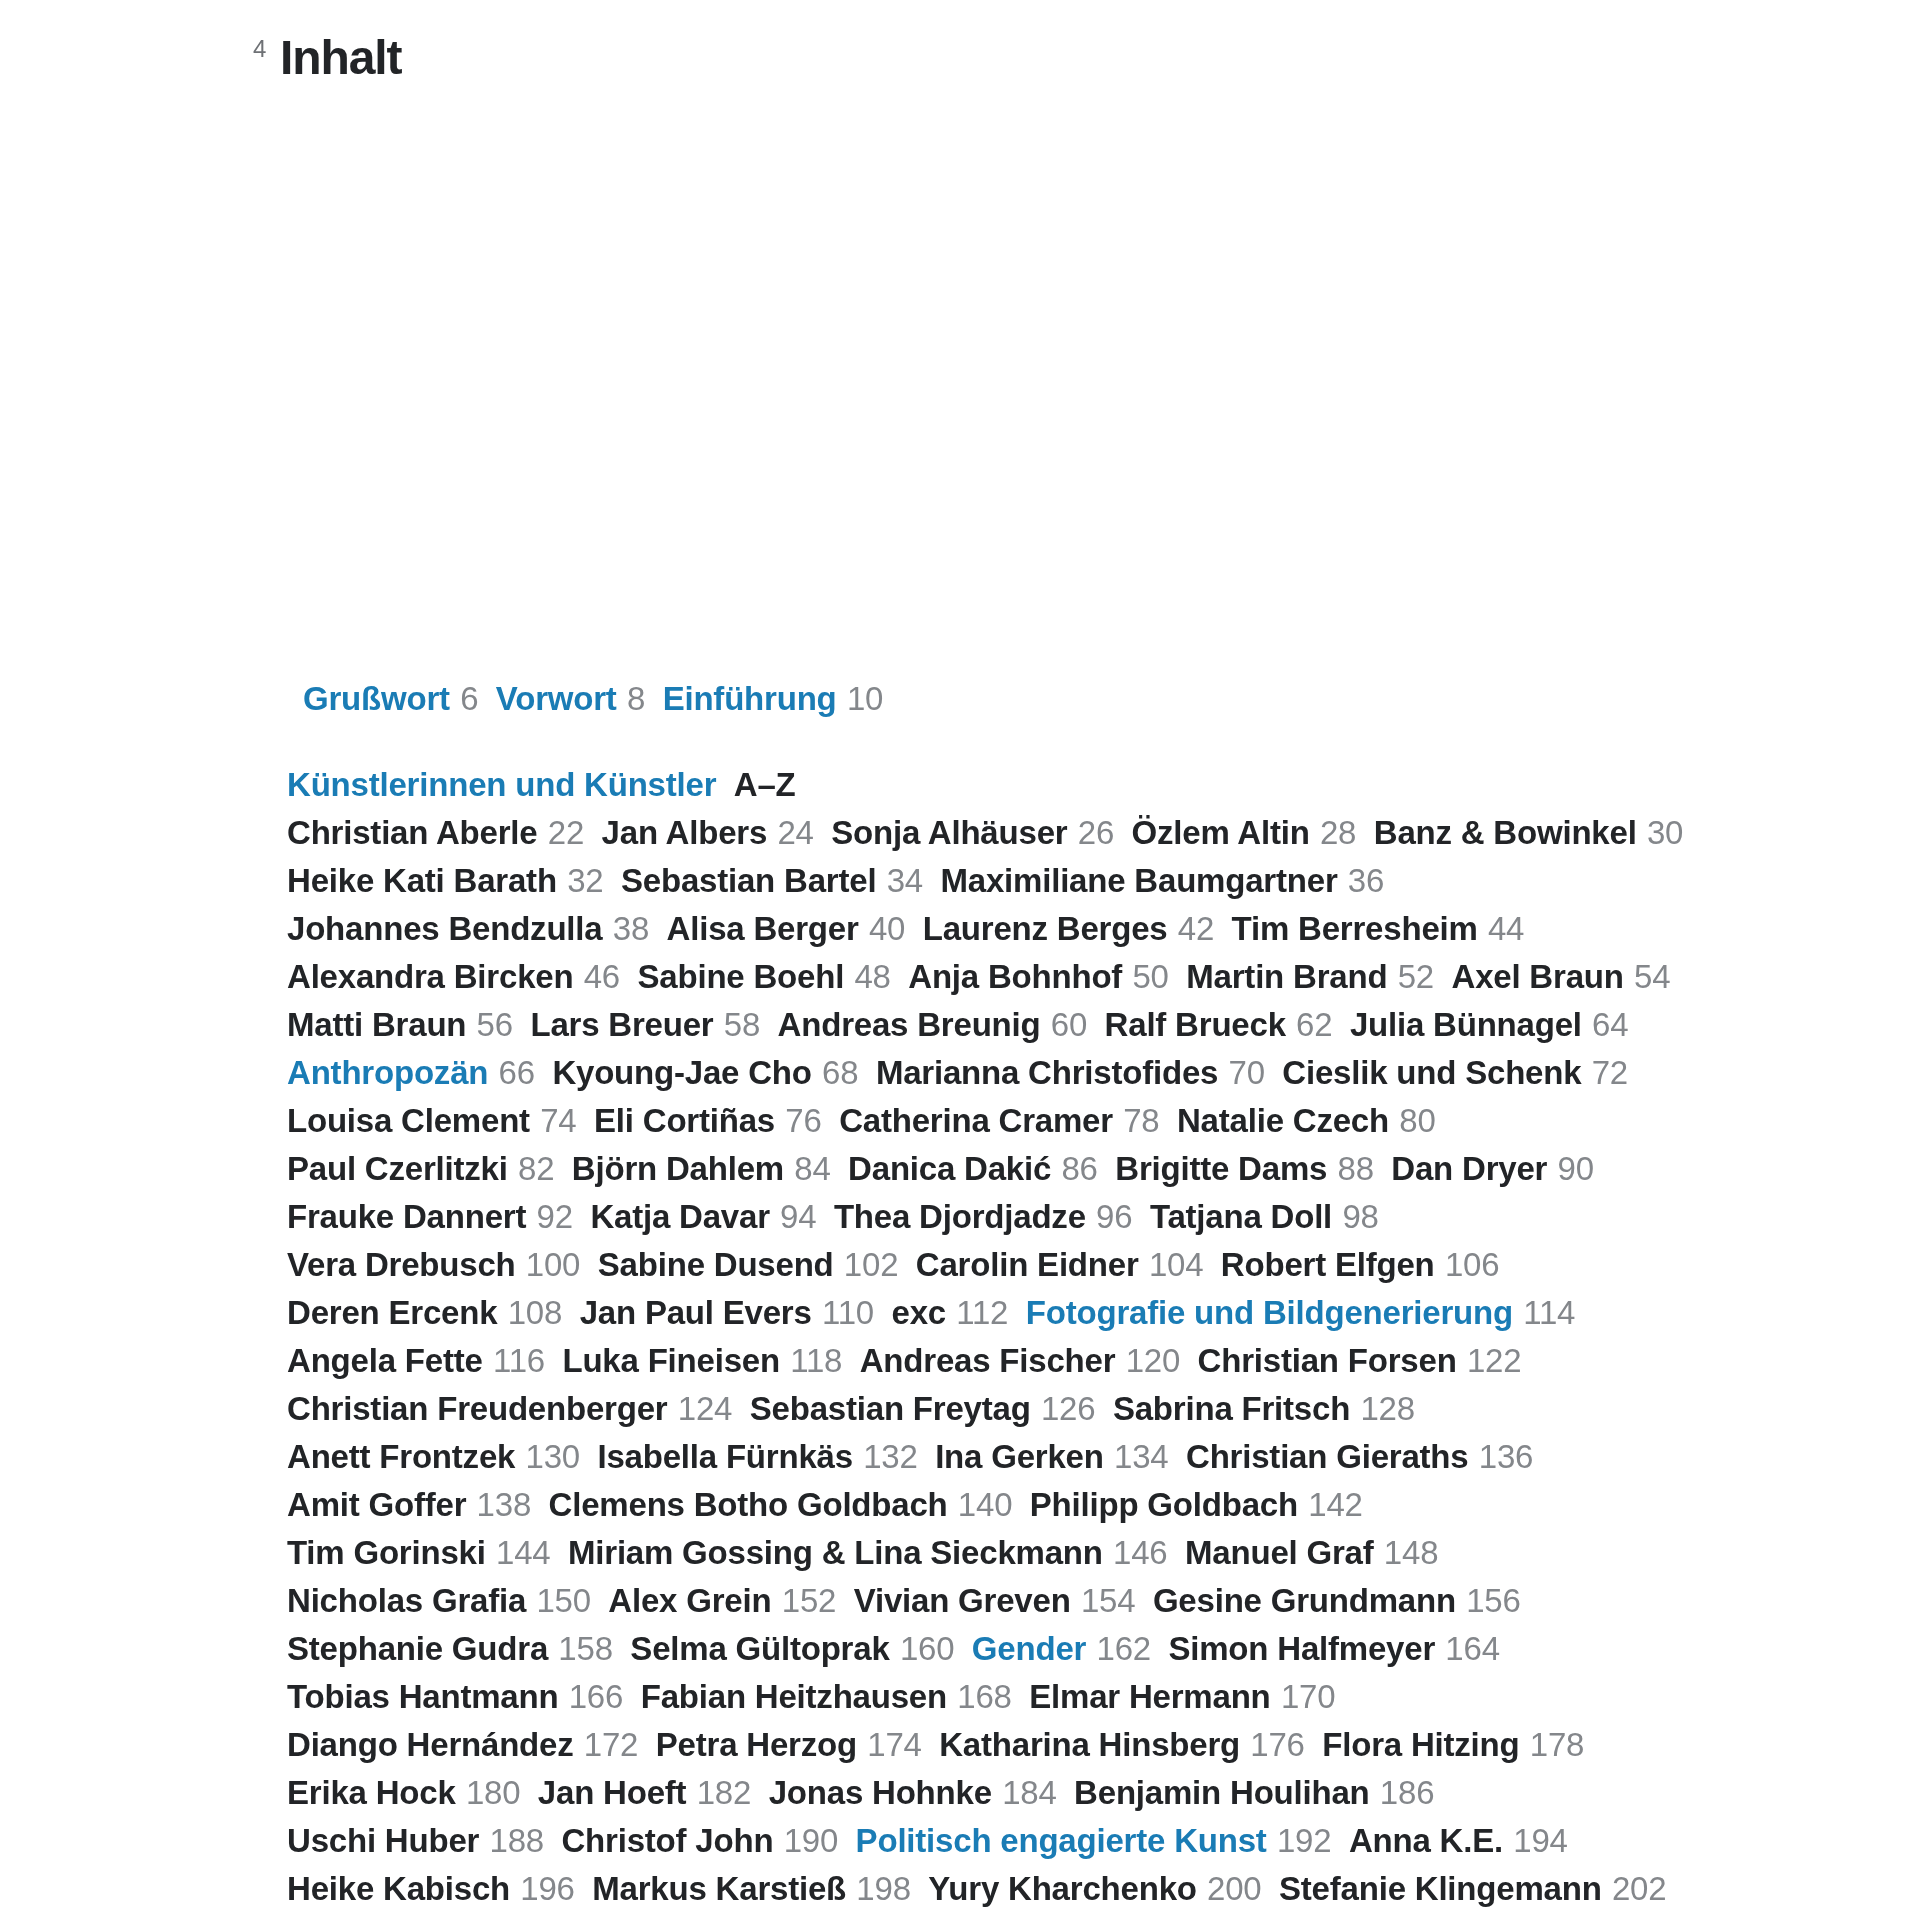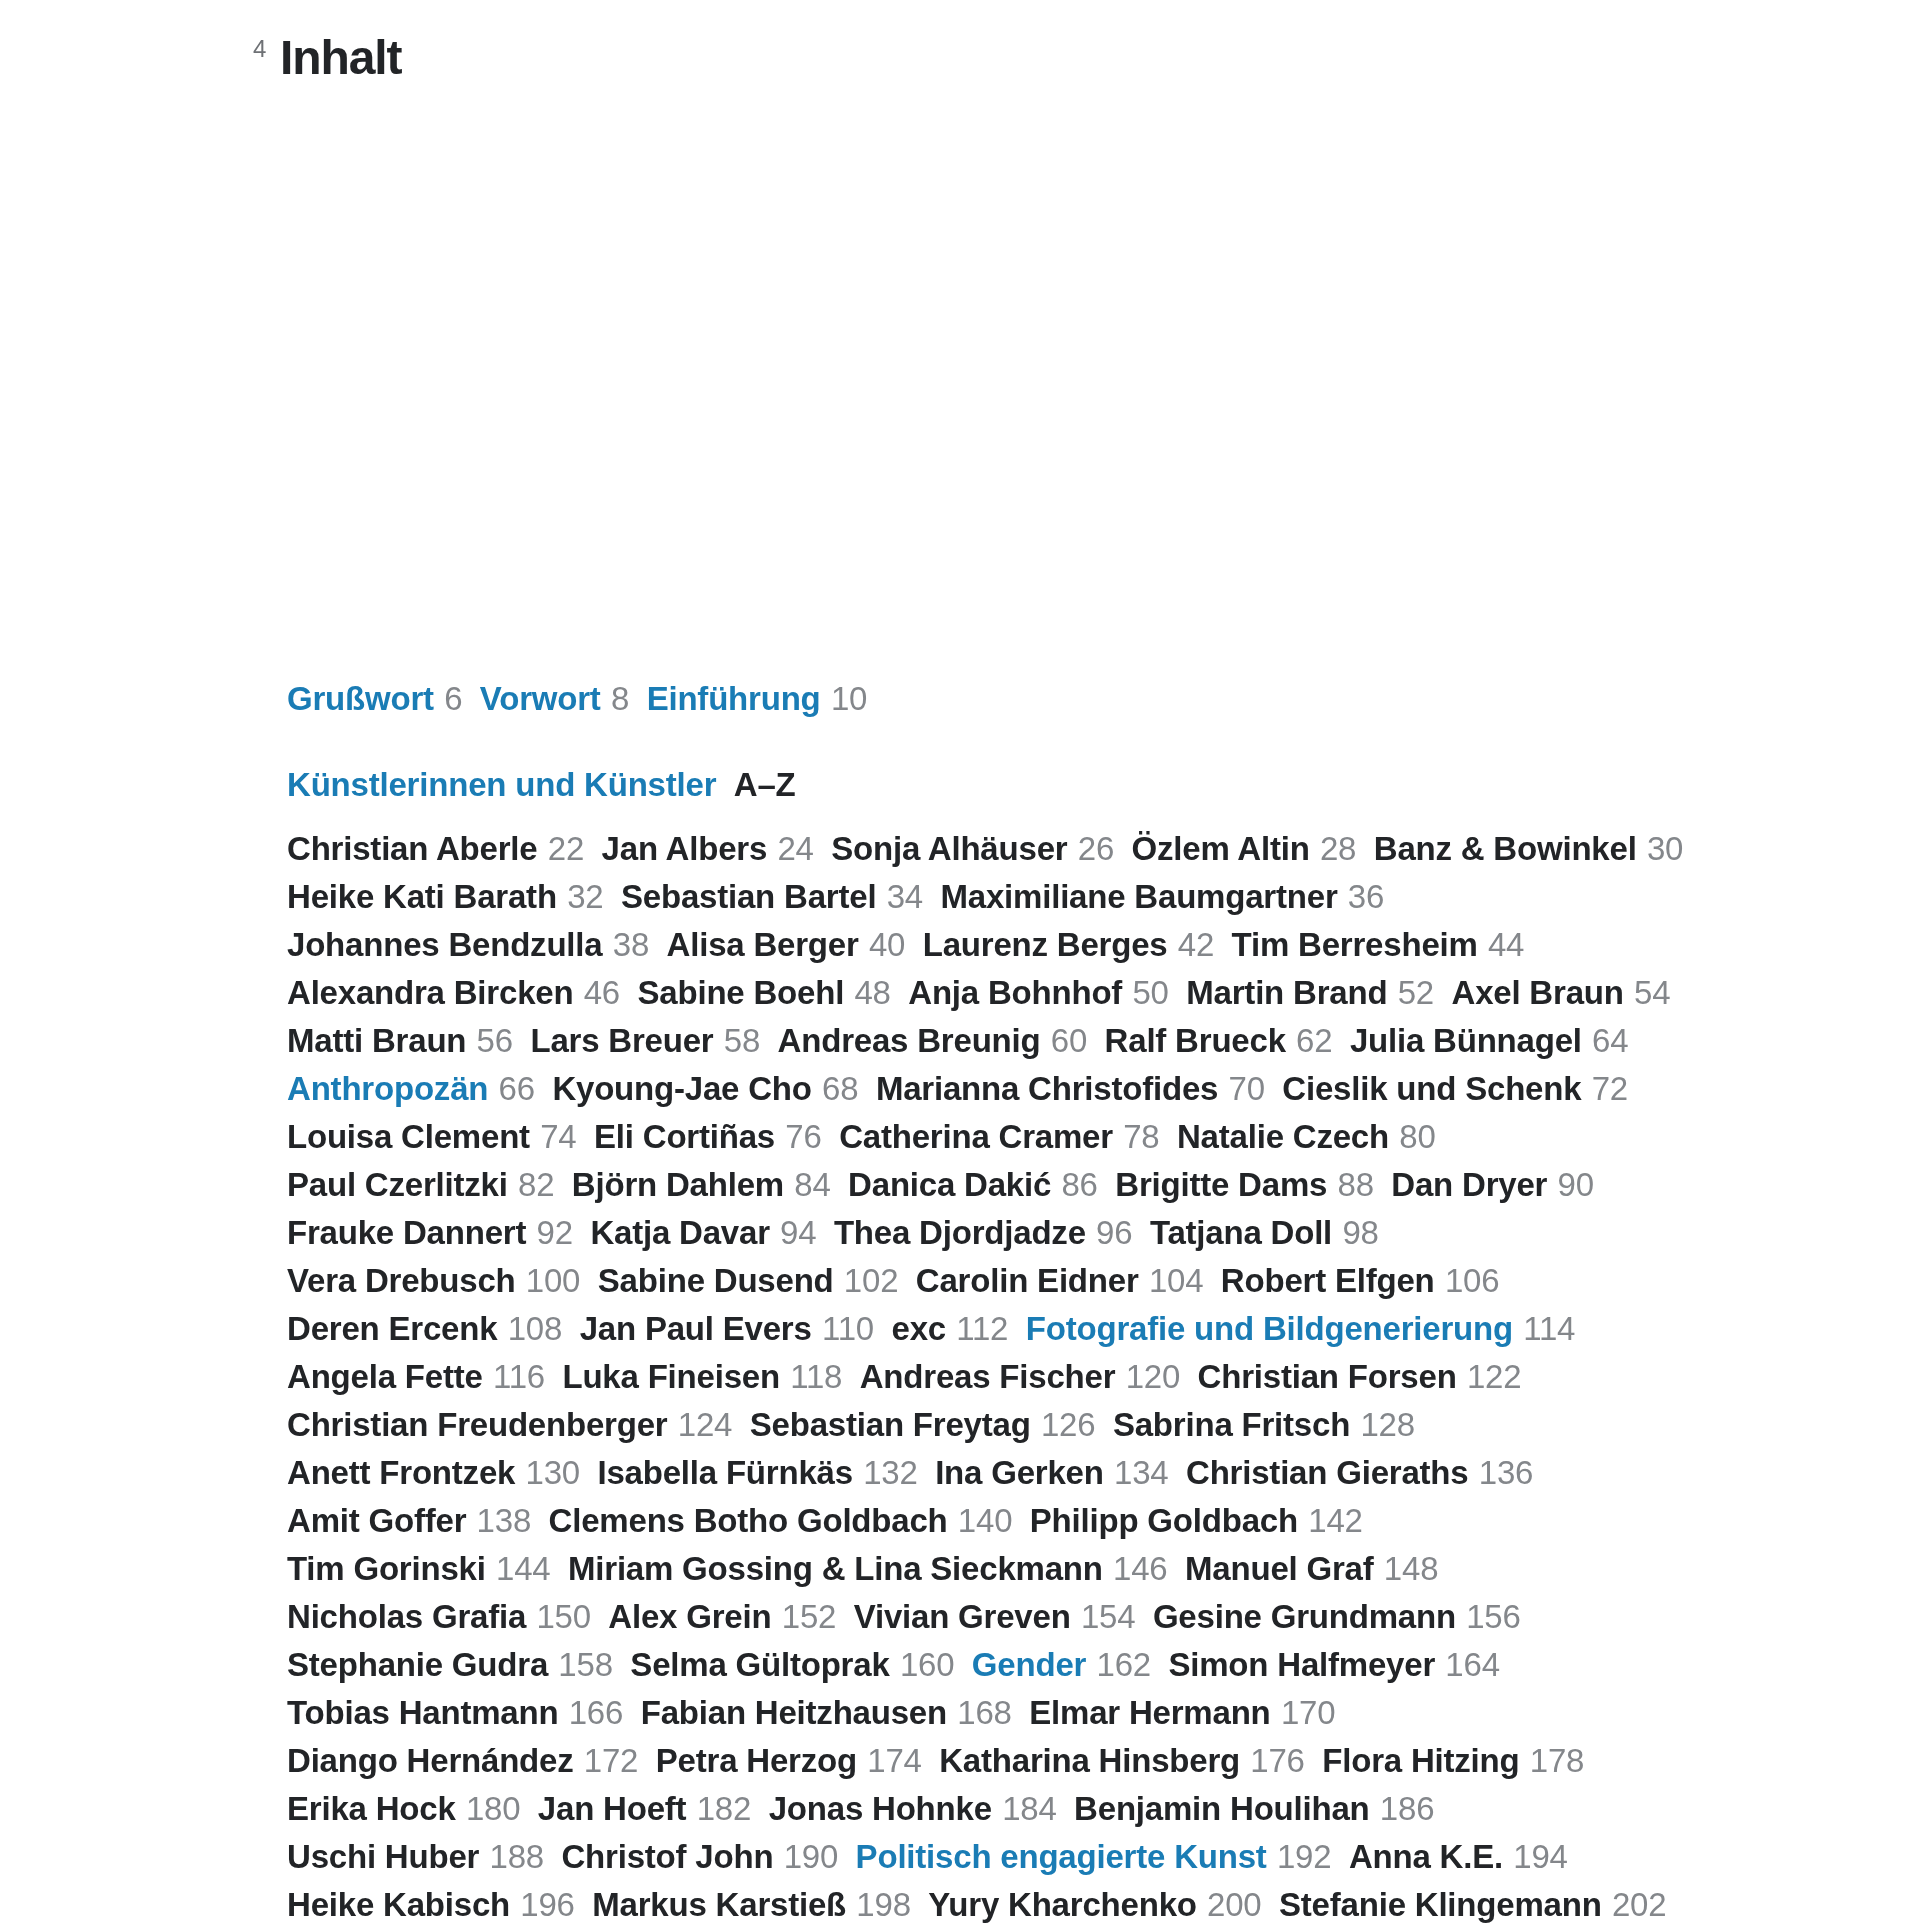--- a/index.html
+++ b/index.html
@@ -59,27 +59,28 @@
   .toc-row {
     font-size: 33px;
     line-height: 48px;
     color: #222427;
     white-space: nowrap;
     letter-spacing: -0.2px;
   }
 
   .front-matter {
     margin-bottom: 38px;
+    margin-left: 16px;
   }
   .front-matter .toc-row {
     line-height: 48px;
   }
 
   .section-head-row {
-    margin-bottom: 16px;
+    margin-bottom: 0;
   }
 
   
   .entry {
     display: inline;
   }
 
   .ttl {
     font-weight: 700;
     color: #222427;

